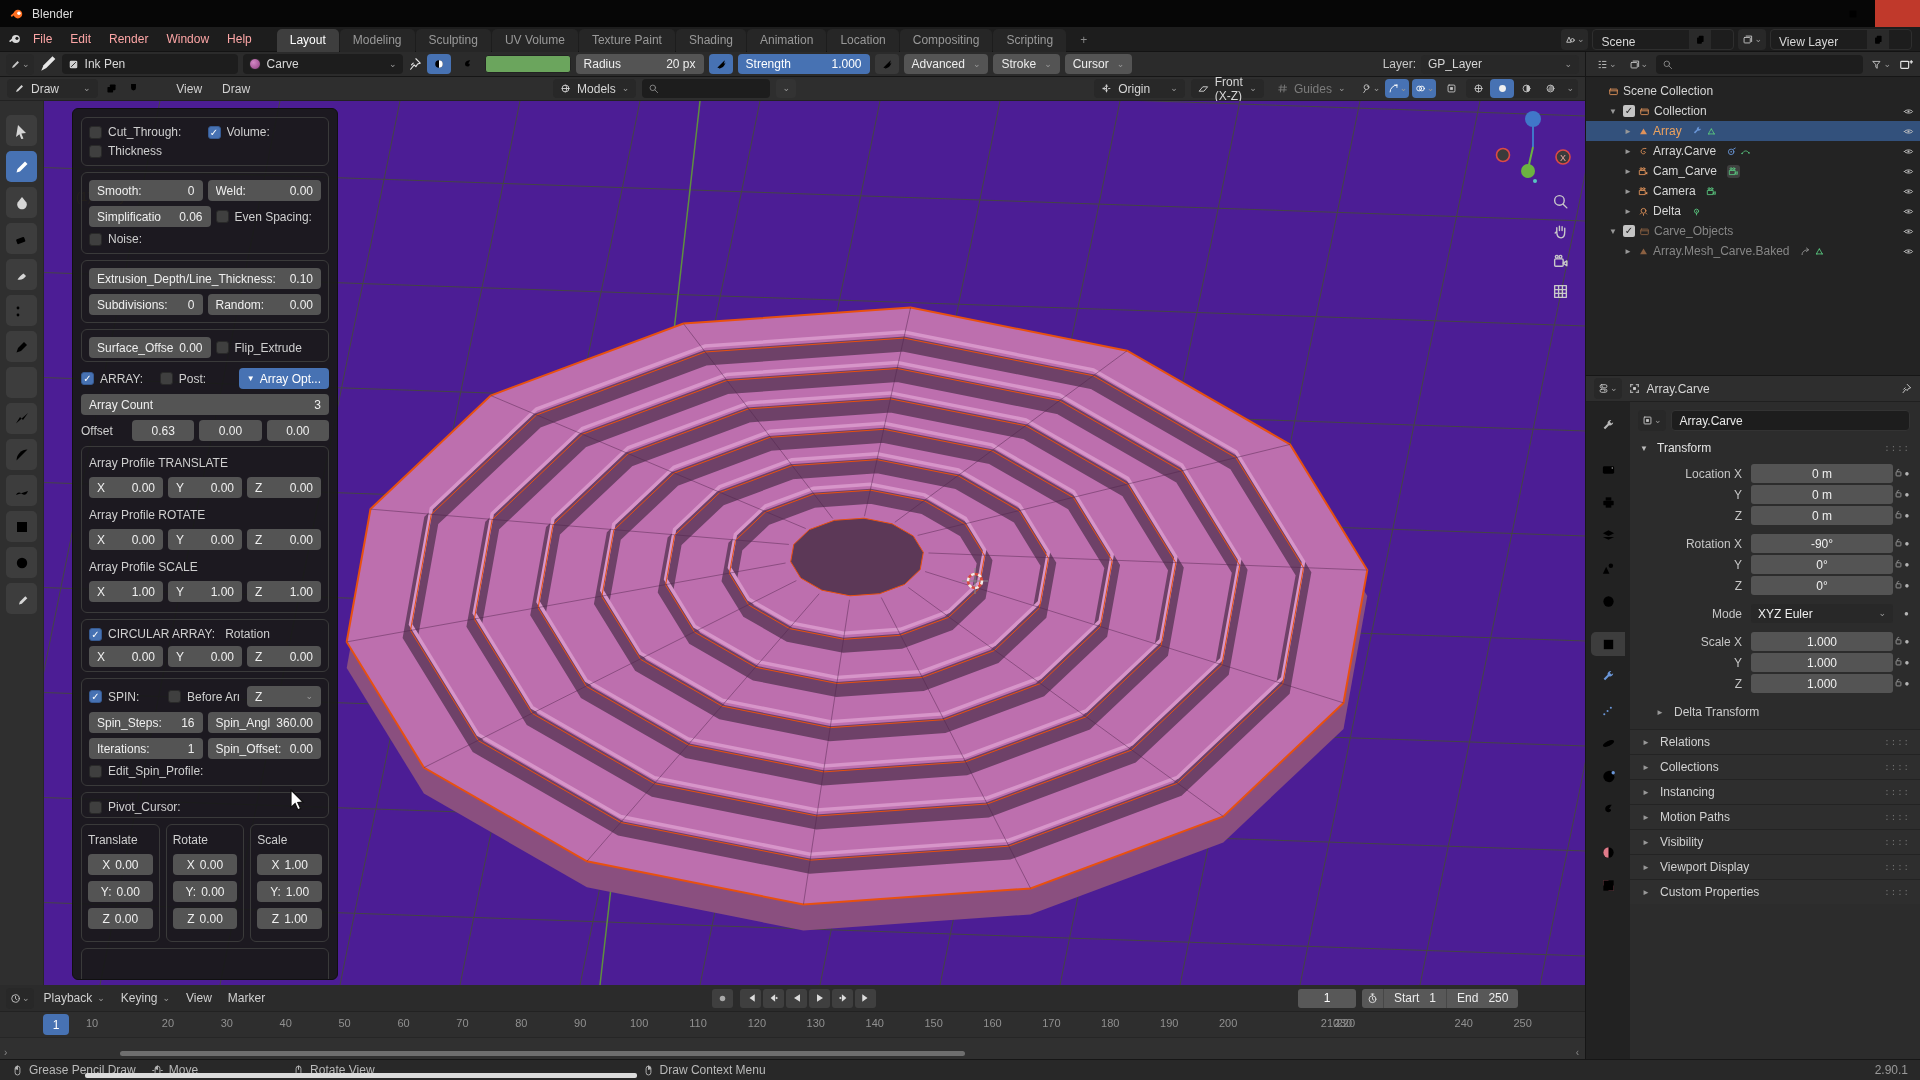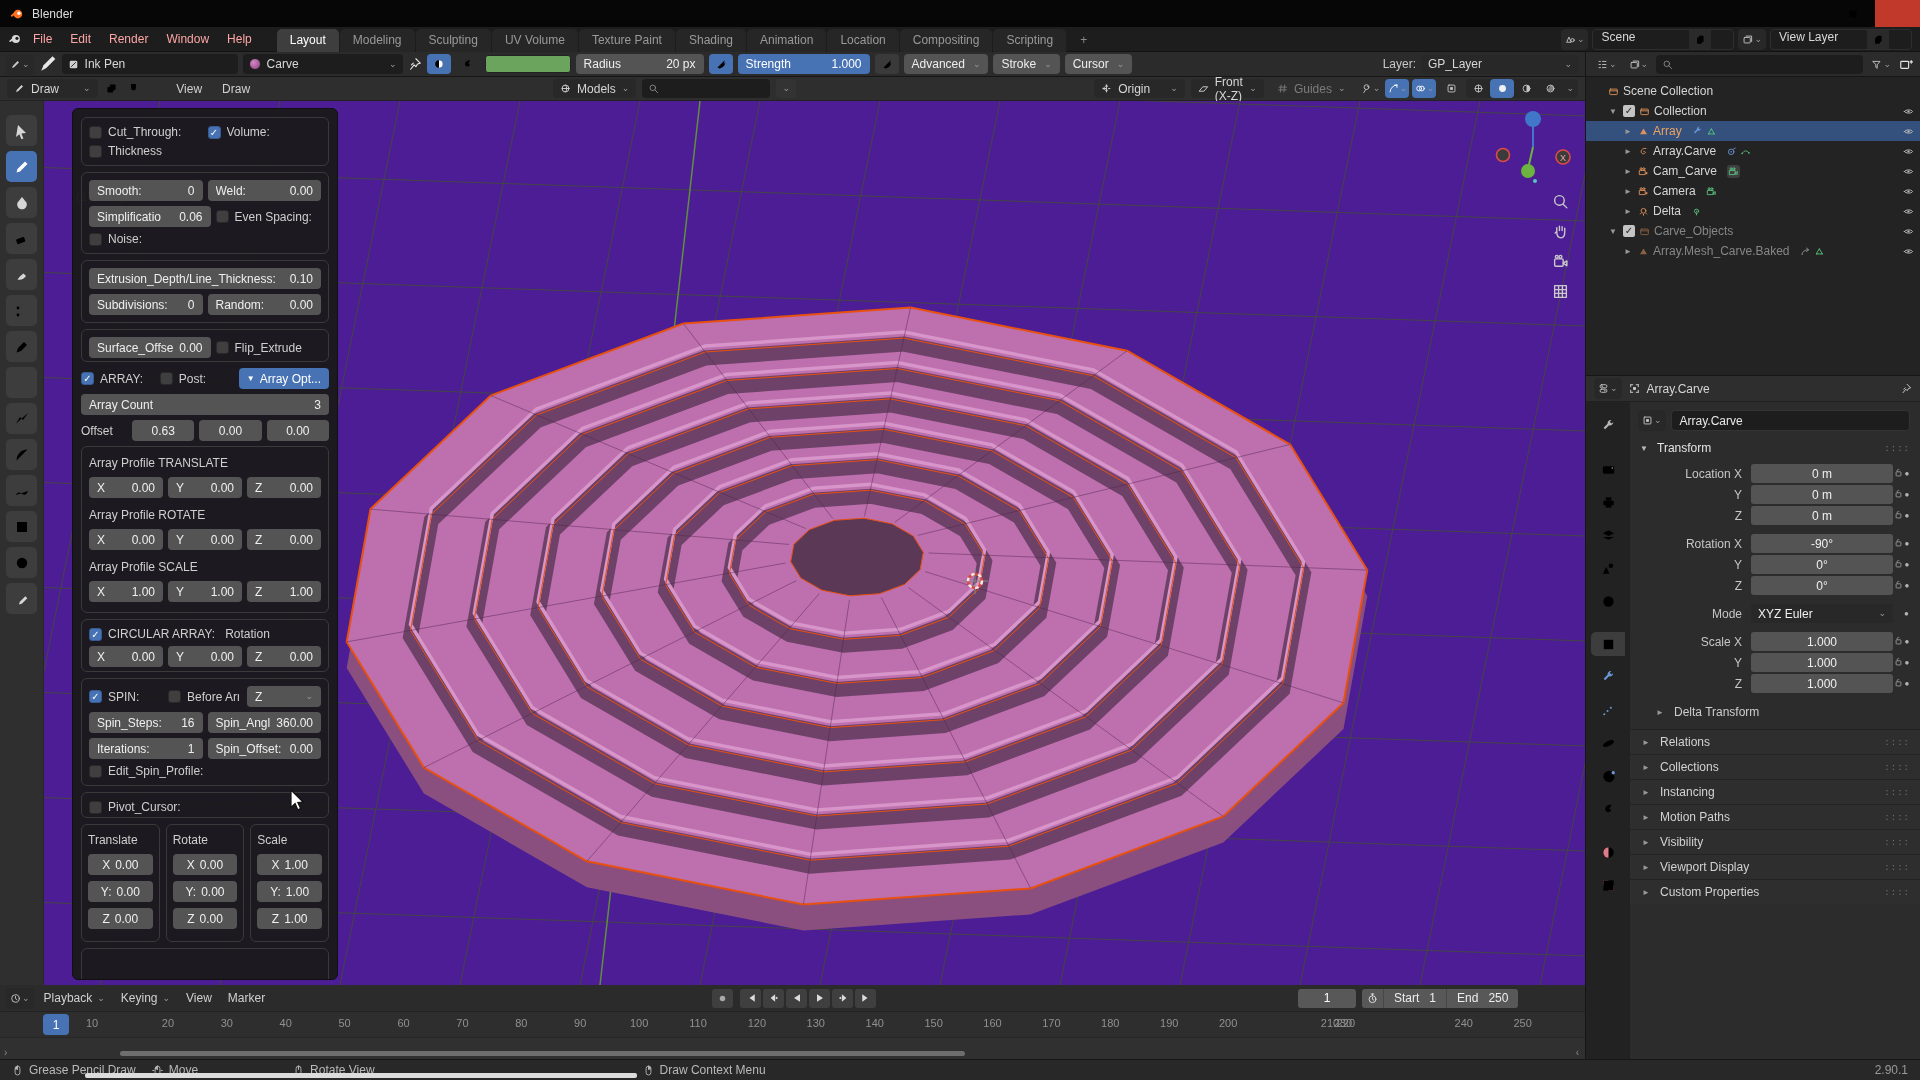--- a/index.html
+++ b/index.html
@@ -19,21 +19,21 @@
   .wbtn{width:45px;display:flex;align-items:center;justify-content:center;color:#cfcfcf}
   .wbtn.close{background:#c0392b;color:#fff}
   
   .topbar{height:25px;background:#1d1d1d;display:flex;align-items:center;padding:0 8px;gap:2px;border-bottom:1px solid #131313}
   .menu-item{padding:3px 9px;color:#fca5a5;border-radius:4px}
   .tabs{display:flex;align-items:flex-end;height:25px;margin-left:14px;gap:1px}
   .tab{padding:4px 13px 5px;background:#262626;color:#999;border-radius:5px 5px 0 0;white-space:nowrap}
   .tab.active{background:#3e3e3e;color:#fff}
   .tab.add{background:transparent;color:#888}
   .scenegrp{margin-left:auto;display:flex;align-items:center;gap:4px}
-  .dsel{display:flex;align-items:flex-start;background:#1d1d1d;border:1px solid #2e2e2e;border-radius:4px;height:21px}
+  .dsel{display:flex;align-items:flex-end;background:#1d1d1d;border:1px solid #2e2e2e;border-radius:4px;height:21px}
   .dsel .val{padding:0 8px;min-width:96px;color:#d8d8d8}
   .dsel .mini{width:22px;height:100%;display:flex;align-items:center;justify-content:center;background:#2a2a2a;color:#bbb}
   .dsel .mini.x{background:transparent;color:#777}
   .icbtn{display:flex;align-items:center;gap:1px;background:#282828;border-radius:4px;height:21px;padding:0 4px;color:#c9c9c9}
   
   .strip{height:25px;display:flex;border-bottom:1px solid #161616}
   .toolsettings{width:1586px;background:#2b2b2b;display:flex;align-items:center;gap:5px;padding:0 6px;border-right:1px solid #161616}
   .fldbtn{background:var(--field);border-radius:4px;height:20px;display:flex;align-items:center;padding:0 8px;gap:6px;color:#eee}
   .fldbtn .chev{margin-left:2px}
   .darkfld{background:#1d1d1d;border-radius:4px;height:20px;display:flex;align-items:center;padding:0 6px;gap:6px;color:#d8d8d8}

